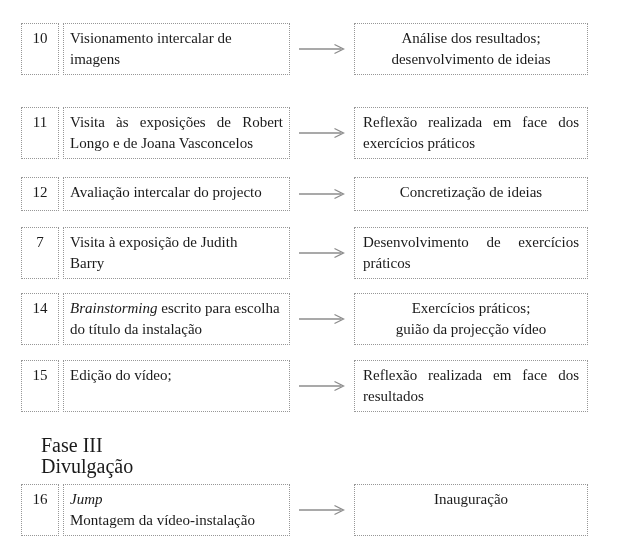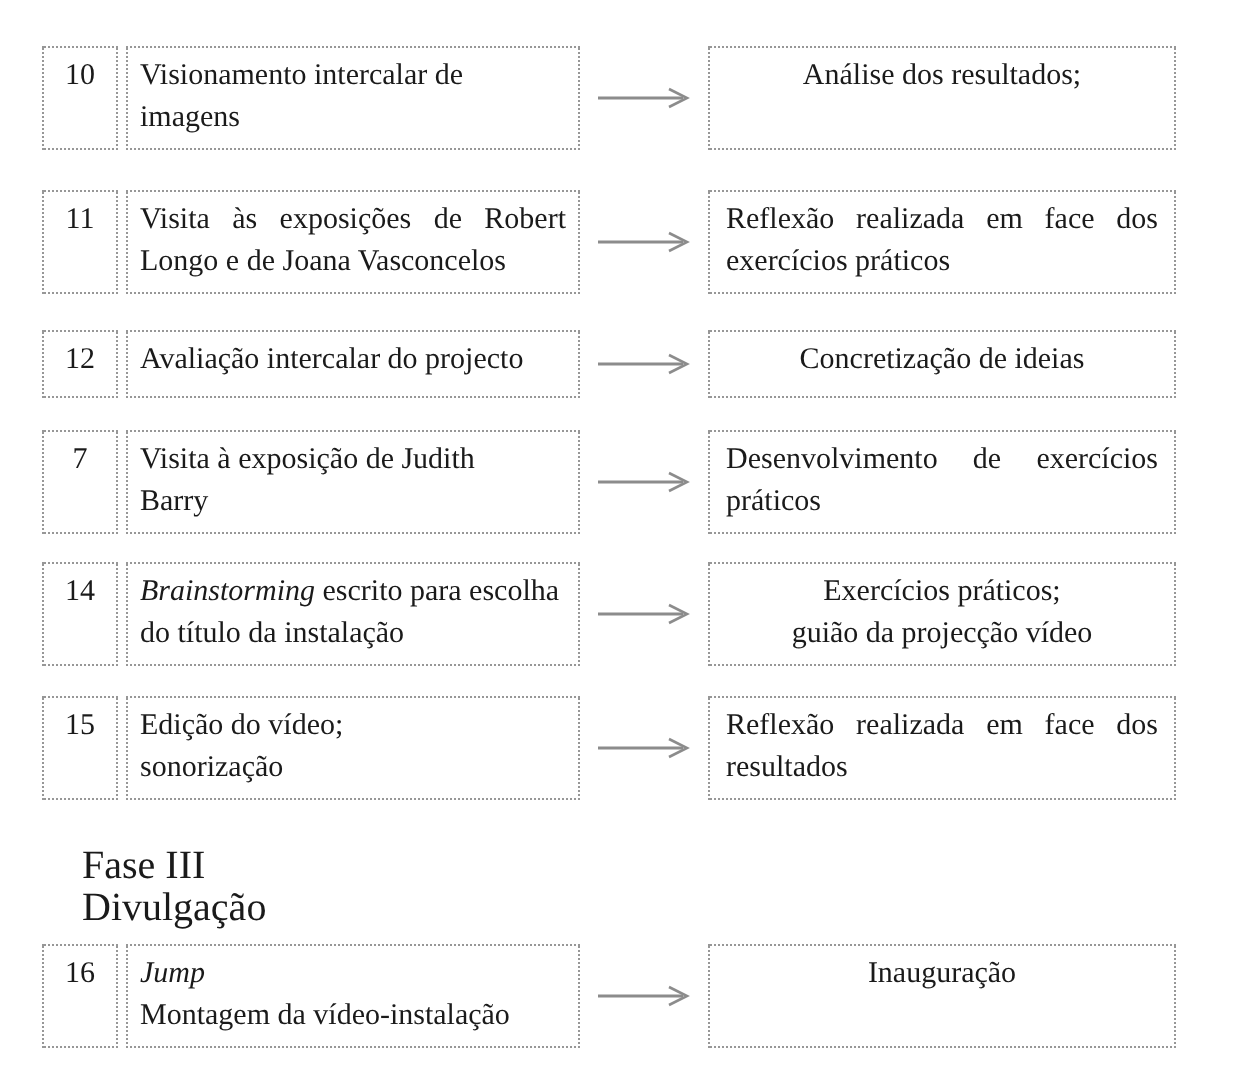--- a/index.html
+++ b/index.html
@@ -17,21 +17,21 @@
     padding:4px 6px;min-height:34px;box-sizing:border-box;
     background:#fff;
   }
   .num{width:38px;flex:none;padding:4px 0;text-align:center;}
   .act{width:227px;flex:none;margin-left:4px;}
   .res{width:234px;flex:none;padding:4px 8px;text-align:center;}
   .arrowzone{width:64px;flex:none;display:flex;align-items:center;justify-content:center;color:var(--arrow,#8c8c8c);}
   .ln{display:block;}
   .just{text-align:justify;}
   .it{font-style:italic;}
-  .mb20{margin-bottom:20px}.mb18{margin-bottom:18px}.mb16{margin-bottom:16px}
+  .mb20{margin-bottom:32px}.mb18{margin-bottom:18px}.mb16{margin-bottom:16px}
   .mb14{margin-bottom:14px}.mb15{margin-bottom:15px}.mb23{margin-bottom:23px}
   .phase{font-size:20px;line-height:21px;margin:0 0 7px 20px;}
 </style>
 </head>
 <body>
 
 <div class="page">
 
   <div class="row mb20">
     <div class="cell num"><span>10</span></div>
@@ -40,20 +40,21 @@
       <span class="ln">imagens</span>
     </div>
     <div class="arrowzone">
       <svg width="48" height="12" viewBox="0 0 48 12">
           <path d="M1 6 H43.5" stroke="currentColor" stroke-width="1.4" fill="none"></path>
           <path d="M36.5 1.5 L45.5 6 L36.5 10.5" stroke="currentColor" stroke-width="1.3" fill="none"></path>
         </svg>
     </div>
     <div class="cell res">
       <span class="ln">Análise dos resultados;</span>
+      <span class="ln">desenvolvimento de ideias</span>
     </div>
   </div>
 
   <div class="row mb18">
     <div class="cell num"><span>11</span></div>
     <div class="cell act just">
       <span>Visita às exposições de Robert Longo e de Joana Vasconcelos</span>
     </div>
     <div class="arrowzone">
       <svg width="48" height="12" viewBox="0 0 48 12">
@@ -111,21 +112,20 @@
     <div class="cell res">
       <span class="ln">Exercícios práticos;</span>
       <span class="ln">guião da projecção vídeo</span>
     </div>
   </div>
 
   <div class="row mb23">
     <div class="cell num"><span>15</span></div>
     <div class="cell act">
       <span class="ln">Edição do vídeo;</span>
-      <span class="ln">sonorização</span>
     </div>
     <div class="arrowzone">
       <svg width="48" height="12" viewBox="0 0 48 12">
           <path d="M1 6 H43.5" stroke="currentColor" stroke-width="1.4" fill="none"></path>
           <path d="M36.5 1.5 L45.5 6 L36.5 10.5" stroke="currentColor" stroke-width="1.3" fill="none"></path>
         </svg>
     </div>
     <div class="cell res just">
       <span>Reflexão realizada em face dos resultados</span>
     </div>

